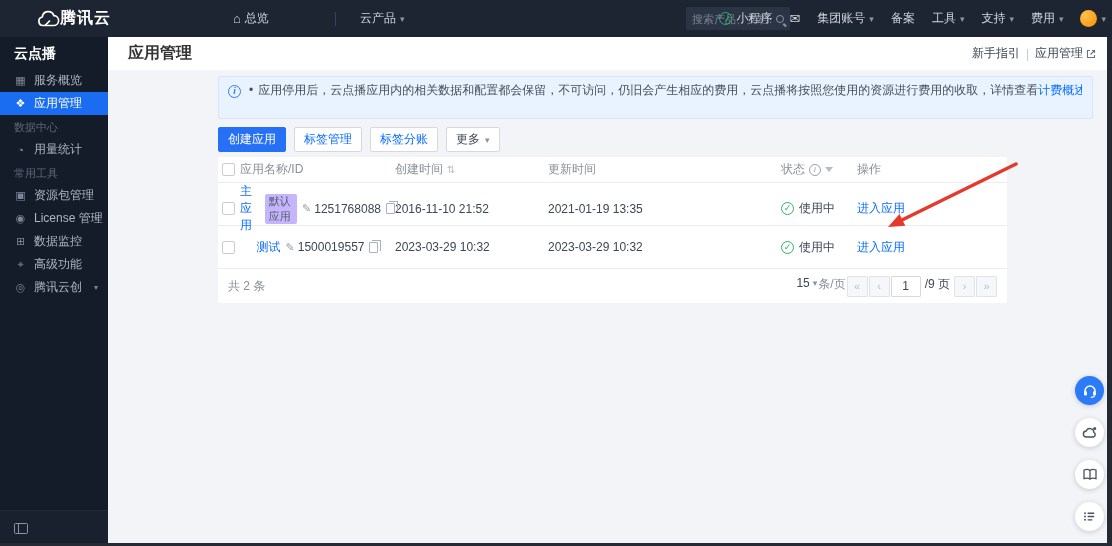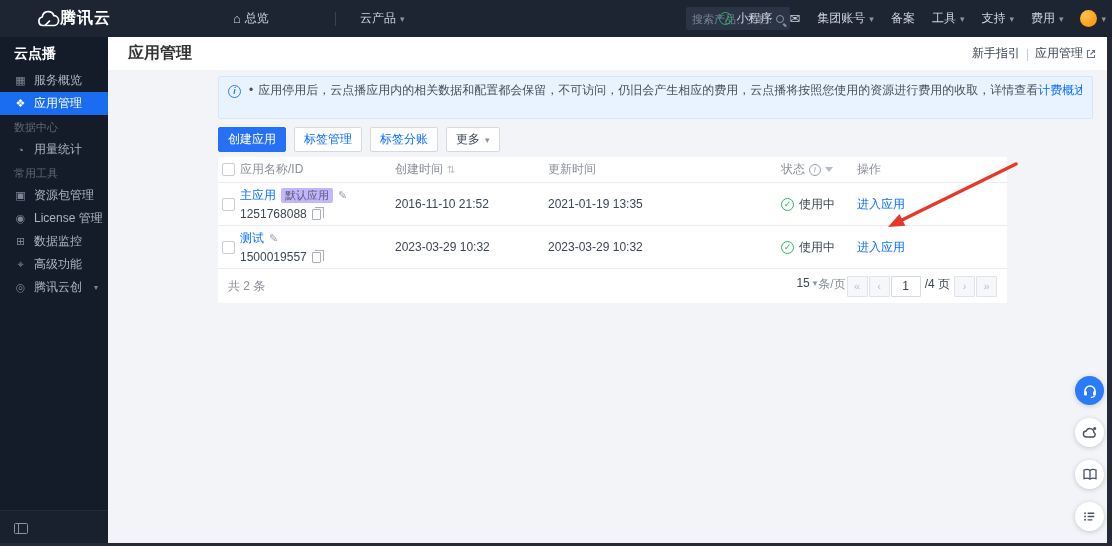--- a/index.html
+++ b/index.html
@@ -71,21 +71,21 @@
   
   .card { position:absolute; left:110px; top:120px; width:789px; background:#fff; border-radius:2px; }
   .trow { display:grid; grid-template-columns:18px 155px 153px 233px 76px 1fr; align-items:center; padding:0 10px 0 4px; font-size:12px; }
   .t-head { height:26px; border-bottom:1px solid #eaecf1; color:#8a9099; }
   .t-body-row { height:43px; border-bottom:1px solid #eaecf1; color:#3c4654; }
   .checkbox { width:13px; height:13px; border:1px solid #c8ccd6; border-radius:2px; background:#fff; cursor:pointer; }
   .hcell { display:flex; align-items:center; gap:4px; }
   .sort-ic { color:#b6bcc7; font-size:10px; cursor:pointer; }
   .info-ic { width:12px; height:12px; border:1px solid #9aa1ad; border-radius:50%; color:#9aa1ad; font-size:8px; font-style:italic; text-align:center; line-height:10px; }
   .filter-ic { width:0; height:0; border-left:4px solid transparent; border-right:4px solid transparent; border-top:5px solid #b6bcc7; cursor:pointer; }
-  .name-cell { display:flex; flex-direction:column; gap:3px; justify-content:center; }
+  .name-cell { display:flex; flex-direction:row; gap:3px; justify-content:center; }
   .name-l1 { display:flex; align-items:center; gap:5px; }
   .tlink { color:#0a6cff; cursor:pointer; }
   .badge { background:#c4b5fd; color:#555e6e; font-size:11px; padding:0 4px; line-height:15px; border-radius:2px; }
   .pencil { color:#9aa1ad; font-size:11px; cursor:pointer; }
   .idline { display:flex; align-items:center; gap:5px; color:#3c4654; }
   .copy-ic { width:9px; height:11px; border:1px solid #a9afbb; border-radius:1px; position:relative; background:#fff; cursor:pointer; display:inline-block; }
   .copy-ic::before { content:""; position:absolute; left:2px; top:-3px; width:8px; height:10px; border-top:1px solid #a9afbb; border-right:1px solid #a9afbb; }
   .status-cell { display:flex; align-items:center; gap:5px; }
   .ok-ic { width:13px; height:13px; border:1px solid #29b764; border-radius:50%; color:#29b764; font-size:9px; font-weight:bold; text-align:center; line-height:11px; flex:none; }
   .t-foot { height:34px; display:flex; align-items:center; padding:0 10px; color:#8a9099; font-size:12px; }
@@ -304,21 +304,21 @@
         <span>共 2 条</span>
         <div class="pager">
           <span class="psize">
             <span>15</span>
             <span class="caret" style="color:#8a93a3">▾</span>
           </span>
           <span>条/页</span>
           <span class="pbtn">«</span>
           <span class="pbtn">‹</span>
           <input class="pnum" value="1" style="">
-          <span class="ptotal">/4 页</span>
+          <span class="ptotal">/9 页</span>
           <span class="pbtn">›</span>
           <span class="pbtn">»</span>
         </div>
       </div>
     </div>
   </div>
 
   <div class="floaters">
     <div class="fab blue">
       <svg width="16" height="16" viewBox="0 0 16 16">

